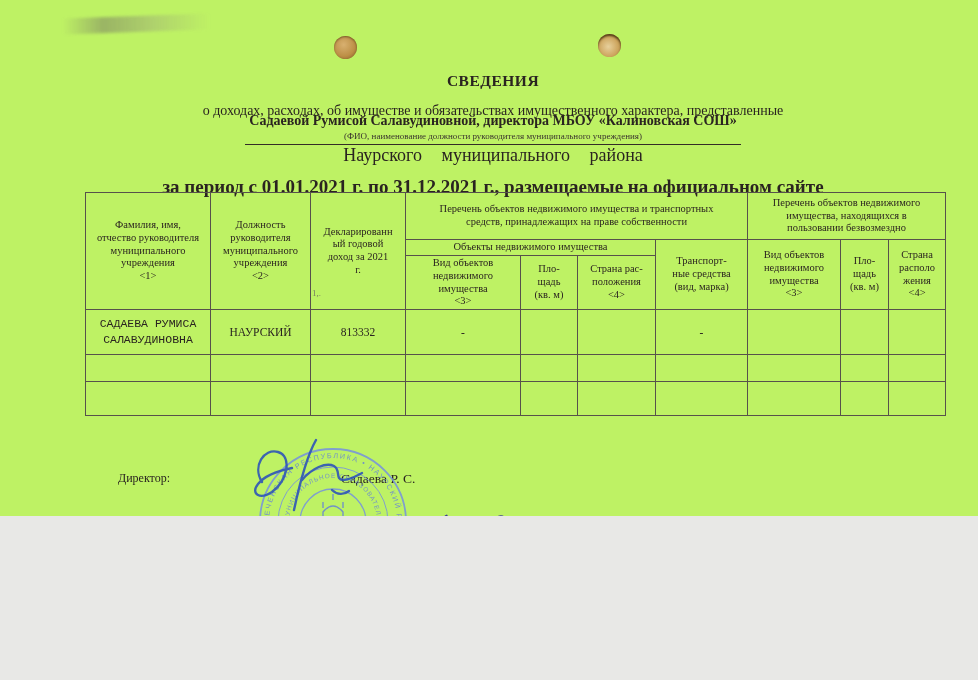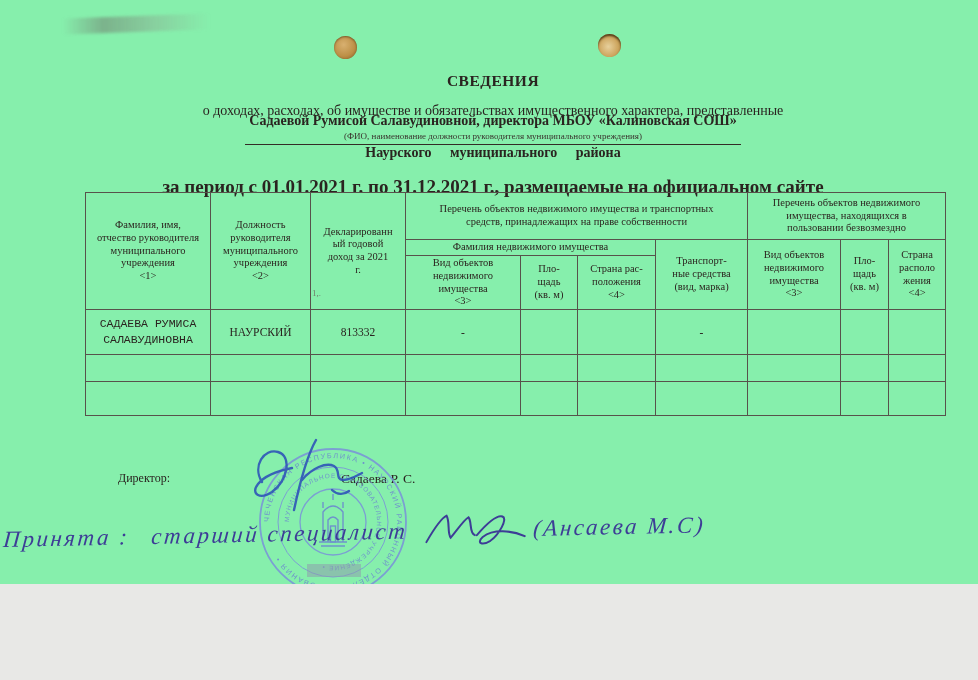--- a/index.html
+++ b/index.html
@@ -1,17 +1,17 @@
 <!DOCTYPE html>
 <html><head>
 <meta charset="utf-8">
 <style>
   html,body{margin:0;padding:0;background:#e8e8e6;}
   .page{
-    position:relative;width:978px;height:584px;background:#86efac;
+    position:relative;width:978px;height:516px;background:#bef264;
     font-family:"Liberation Serif","DejaVu Serif",serif;color:#2a2420;
     overflow:hidden;box-shadow:0 0 4px rgba(0,0,0,.2);
   }
   
   .smudge{
     position:absolute;left:62px;top:16px;width:148px;height:16px;
     background:linear-gradient(90deg,transparent,rgba(110,105,100,.45) 28%,rgba(140,135,128,.3) 62%,transparent);
     filter:blur(1.5px);transform:rotate(-2deg);
   }
   
@@ -26,21 +26,21 @@
     background:radial-gradient(circle at 45% 55%,#e7d09c,#cda55e 55%,#9a7430 95%);
     box-shadow:inset 0 2px 2px rgba(45,25,0,.7);
   }
   
   .titles{position:absolute;left:8px;top:0;width:970px;text-align:center;}
   .doc-title{position:absolute;top:72px;width:100%;font-size:15.5px;font-weight:bold;letter-spacing:.5px;}
   .doc-subtitle{position:absolute;top:103px;width:100%;font-size:14px;font-weight:normal;}
   .doc-declarant{position:absolute;top:113px;width:100%;font-size:14px;font-weight:bold;}
   .doc-declarant span{border-bottom:1.5px solid #332c26;padding:0 4px 16px;}
   .doc-caption{position:absolute;top:131px;width:100%;font-size:9px;color:#3a342e;}
-  .doc-district{position:absolute;top:145px;width:100%;font-size:14px;font-weight:bold;word-spacing:15px;}
+  .doc-district{position:absolute;top:145px;width:100%;font-size:18px;font-weight:normal;word-spacing:15px;}
   .doc-period{position:absolute;top:176px;width:100%;font-size:19px;font-weight:bold;}
   
   table.decl{
     position:absolute;left:85px;top:192px;width:861px;
     border-collapse:collapse;table-layout:fixed;
   }
   table.decl th,table.decl td{
     border:1px solid #57524b;white-space:pre-line;vertical-align:middle;
     font-weight:normal;padding:1px 2px;overflow:hidden;
   }
@@ -116,21 +116,21 @@
 ый годовой
 доход за 2021
 г.</th>
       <th colspan="4">Перечень объектов недвижимого имущества и транспортных
 средств, принадлежащих на праве собственности</th>
       <th colspan="3">Перечень объектов недвижимого
 имущества, находящихся в
 пользовании безвозмездно</th>
     </tr>
     <tr class="hr2">
-      <th colspan="3">Фамилия недвижимого имущества</th>
+      <th colspan="3">Объекты недвижимого имущества</th>
       <th rowspan="2">Транспорт-
 ные средства
 (вид, марка)</th>
       <th rowspan="2">Вид объектов
 недвижимого
 имущества
 &lt;3&gt;</th>
       <th rowspan="2">Пло-
 щадь
 (кв. м)</th>

